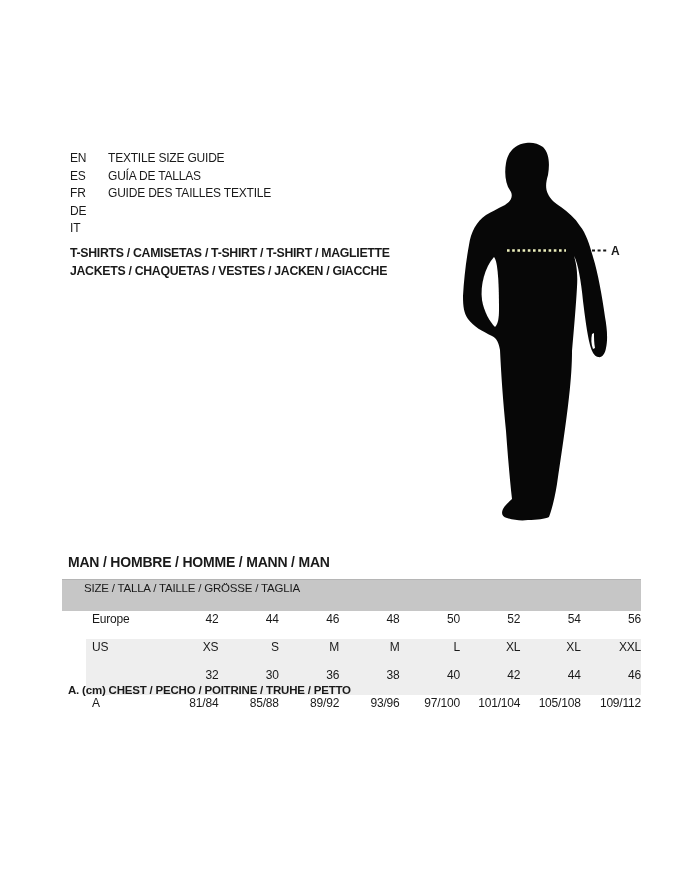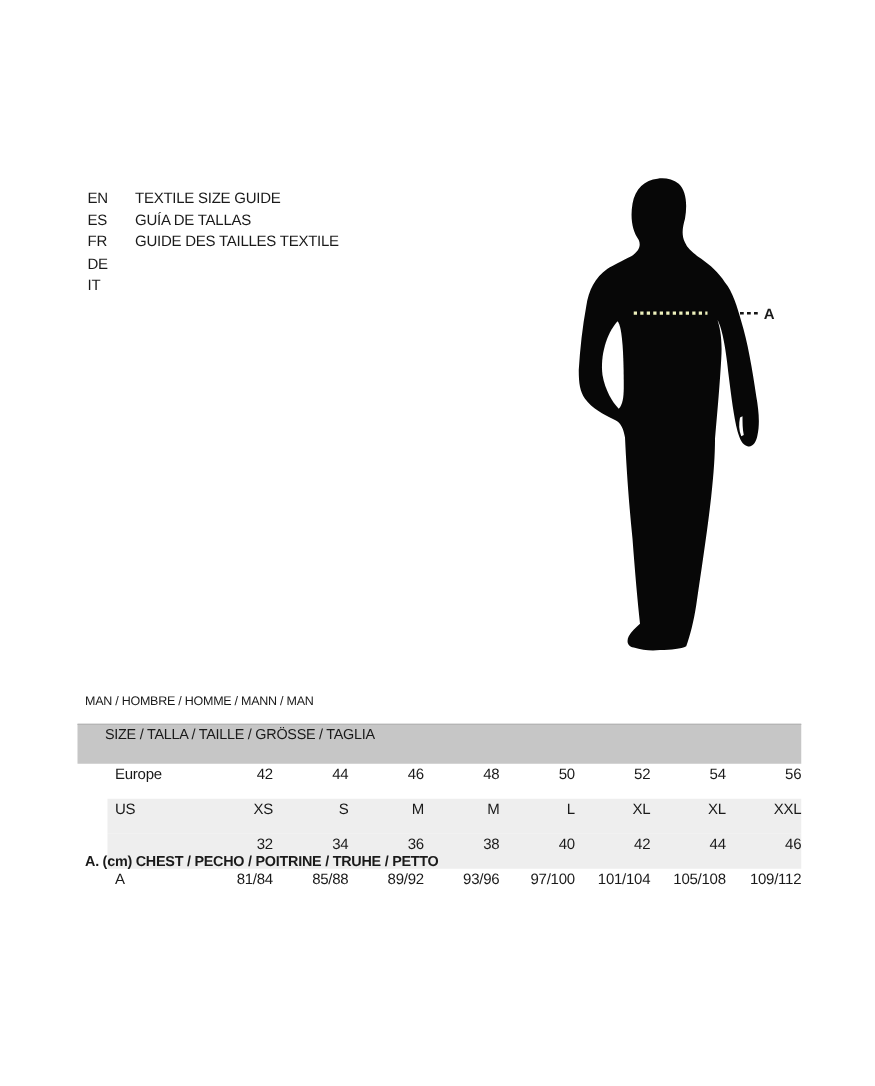--- a/index.html
+++ b/index.html
@@ -11,21 +11,21 @@
   .lang-list{position:absolute;left:70px;top:150px;}
   .lang-row{display:flex;height:17.6px;line-height:17.6px;font-size:12px;font-weight:400;letter-spacing:-0.2px;}
   .lang-code{width:38px;}
   
   .categories{position:absolute;left:70px;top:244px;font-size:12.3px;font-weight:700;letter-spacing:-0.3px;line-height:18px;}
   
   .figure-wrap{position:absolute;left:455px;top:138px;width:170px;height:390px;}
   .measure-label{position:absolute;left:611px;top:244px;font-size:12px;font-weight:700;}
   
   .size-section{position:absolute;left:62px;top:556px;width:579px;}
-  .table-title{font-size:10px;font-weight:400;letter-spacing:-0.2px;padding-left:6px;height:12px;line-height:12px;}
+  .table-title{font-size:14px;font-weight:700;letter-spacing:-0.2px;padding-left:6px;height:12px;line-height:12px;}
   .size-table{margin-top:11px;width:579px;}
   .thead-bar{background:#c6c6c6;height:32px;line-height:16px;font-size:11.5px;padding-left:22px;letter-spacing:-0.2px;border-top:1px solid #b5b5b5;box-sizing:border-box;}
   .trow{display:flex;height:28px;line-height:16px;font-size:12px;letter-spacing:-0.2px;margin-left:24px;}
   .trow.shaded{background:#eeeeee;}
   .tlabel{width:72px;padding-left:6px;box-sizing:border-box;}
   .tcell{flex:1;text-align:right;}
   .footnote{position:absolute;left:68px;top:684px;font-size:11.5px;font-weight:700;letter-spacing:-0.2px;}
 </style>
 </head>
 <body>
@@ -46,20 +46,24 @@
       <span class="lang-label">GUIDE DES TAILLES TEXTILE</span>
     </div>
     <div class="lang-row">
       <span class="lang-code">DE</span>
     </div>
     <div class="lang-row">
       <span class="lang-code">IT</span>
     </div>
   </div>
 
+  <div class="categories">
+    <div>T-SHIRTS / CAMISETAS / T-SHIRT / T-SHIRT / MAGLIETTE</div>
+    <div>JACKETS / CHAQUETAS / VESTES / JACKEN / GIACCHE</div>
+  </div>
 
   <div class="figure-wrap">
     <svg width="170" height="390" viewBox="455 138 170 390" xmlns="http://www.w3.org/2000/svg">
       <path fill="#070707" d="
         M526 143
         C516 144 508 151 506 163
         C504 175 506 185 511 192
         C513 197 511 201 505 205
         C497 209 491 212 486 215
         C476 222 471 232 469 245
@@ -132,21 +136,21 @@
         <div class="tcell">M</div>
         <div class="tcell">L</div>
         <div class="tcell">XL</div>
         <div class="tcell">XL</div>
         <div class="tcell">XXL</div>
       </div>
 
       <div class="trow shaded">
         <div class="tlabel"></div>
         <div class="tcell">32</div>
-        <div class="tcell">34</div>
+        <div class="tcell">30</div>
         <div class="tcell">36</div>
         <div class="tcell">38</div>
         <div class="tcell">40</div>
         <div class="tcell">42</div>
         <div class="tcell">44</div>
         <div class="tcell">46</div>
       </div>
 
       <div class="trow">
         <div class="tlabel">A</div>

